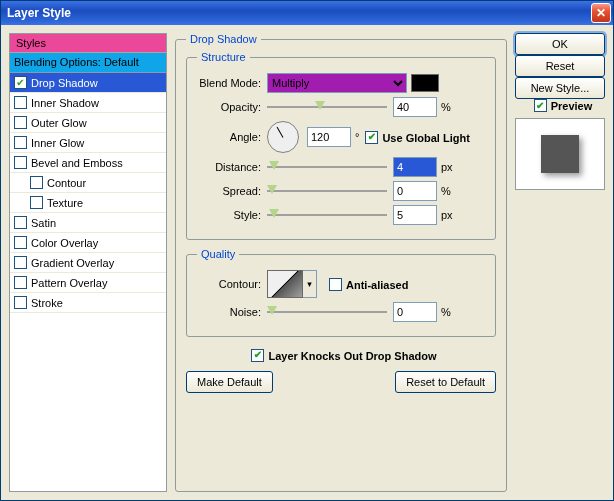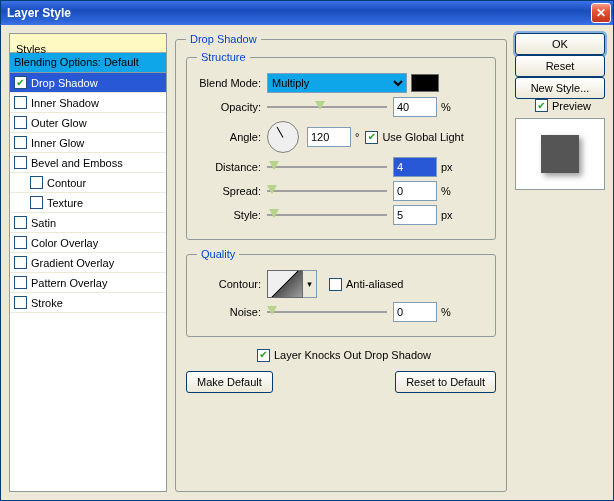--- a/index.html
+++ b/index.html
@@ -55,23 +55,23 @@
     gap: 8px;
   }
   .left-panel {
     width: 158px;
     display: flex;
     flex-direction: column;
   }
   .header-cell {
     border: 1px solid #919b9c;
     border-bottom: 1px solid #aca899;
-    background: #fef9c3;
-    height: 20px;
-    padding: 9px 6px;
+    background: #ec4899;
+    height: 20px;
+    padding: 3px 6px;
   }
   .blending-row {
     border: 1px solid #919b9c;
     border-top: none;
     background: #0ea5e9;
     height: 20px;
     padding: 3px 4px;
   }
   .style-list {
     border: 1px solid #919b9c;
@@ -131,21 +131,21 @@
   .lbl {
     width: 70px;
     text-align: right;
     padding-right: 6px;
   }
   select {
     font-family: inherit;
     font-size: 11px;
     height: 20px;
     border: 1px solid #7f9db9;
-    background: #0ea5e9;
+    background: #a21caf;
   }
   .swatch {
     width: 28px;
     height: 18px;
     border: 1px solid #696969;
     background: #000;
     margin-left: 4px;
   }
   .slider {
     position: relative;
@@ -194,22 +194,23 @@
   .angle-dial .hand {
     position: absolute;
     left: 50%; top: 50%;
     width: 12px; height: 1px;
     background: #000;
     transform-origin: left center;
     transform: rotate(-120deg);
   }
   .inline-chk {
     display: inline-flex;
-    align-items: center;
+    align-items: flex-end;
     margin-left: 6px;
+    font-weight: bold;
   }
   .inline-chk .chk { margin-right:4px; }
   .contour-swatch {
     width: 36px; height: 28px;
     border: 1px solid #696969;
     background: linear-gradient(135deg,#f0f0f0 0%,#f0f0f0 48%,#000 50%,#555 52%,#a0a0a0 100%);
     display:inline-block;
   }
   .contour-dd {
     width:14px;height:28px;border:1px solid #7f9db9;border-left:none;

